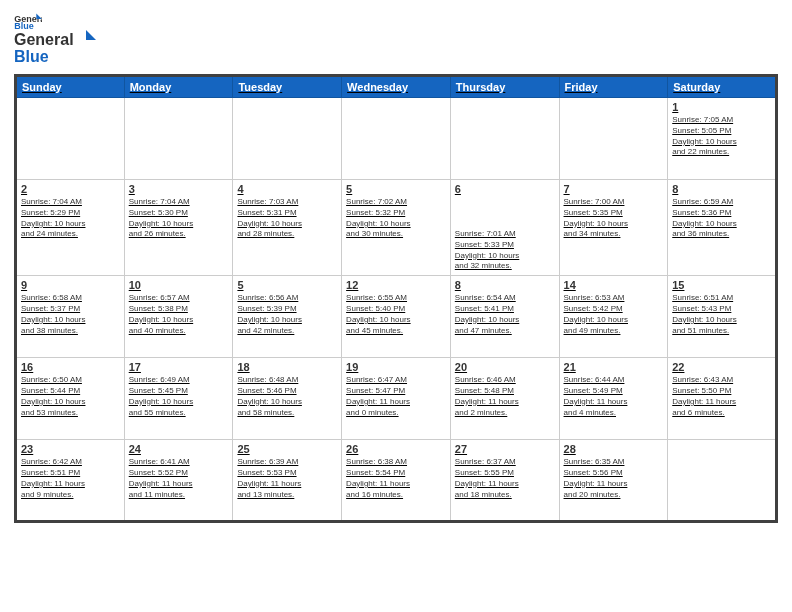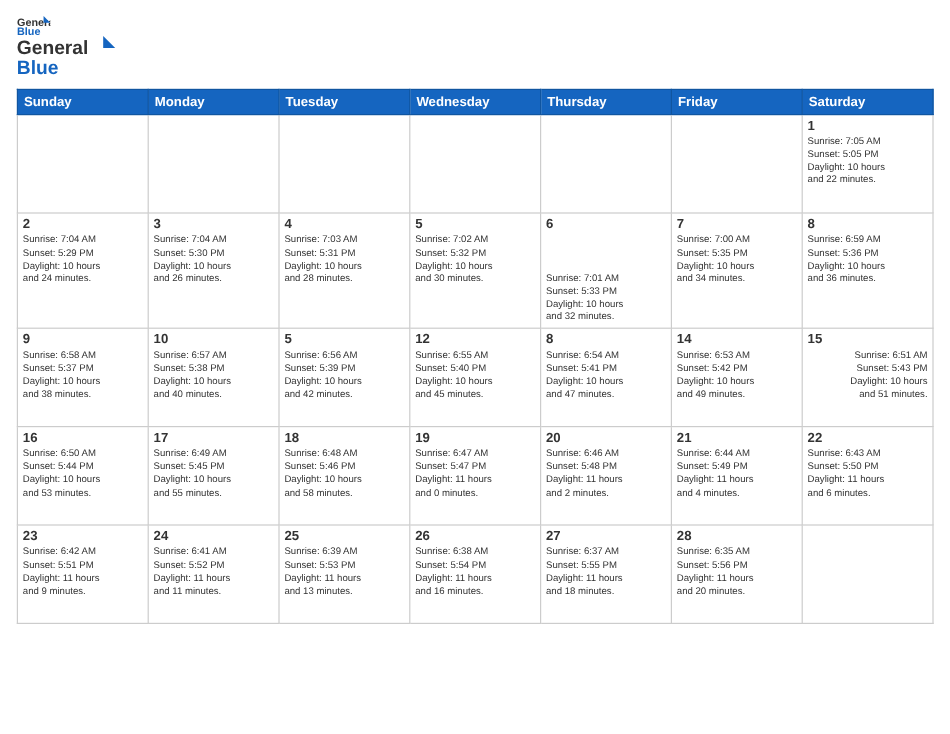--- a/index.html
+++ b/index.html
@@ -47,21 +47,22 @@
       line-height: 1.1;
     }
     .location {
       font-size: 14px;
       color: #444;
       margin-top: 2px;
     }
     .calendar {
       width: 100%;
       border-collapse: collapse;
-      border: 1px solid #404040;
+      border: 3px solid #404040;
+      text-decoration: underline;
     }
     .calendar th {
       background: #1565c0;
       color: #fff;
       font-size: 11px;
       font-weight: bold;
       padding: 4px 5px;
       text-align: left;
       border: 1px solid #1055a0;
     }
@@ -234,21 +235,21 @@
           </td>
           <td>
             <span class="day-num">14</span>
             <div class="day-info" style="white-space: pre-line;">Sunrise: 6:53 AM
 Sunset: 5:42 PM
 Daylight: 10 hours
 and 49 minutes.</div>
           </td>
           <td>
             <span class="day-num">15</span>
-            <div class="day-info" style="white-space: pre-line; text-align: right;">Sunrise: 6:51 AM
+            <div class="day-info" style="white-space: pre-line;">Sunrise: 6:51 AM
 Sunset: 5:43 PM
 Daylight: 10 hours
 and 51 minutes.</div>
           </td>
         </tr>
         <tr>
           <td>
             <span class="day-num">16</span>
             <div class="day-info" style="white-space: pre-line;">Sunrise: 6:50 AM
 Sunset: 5:44 PM

